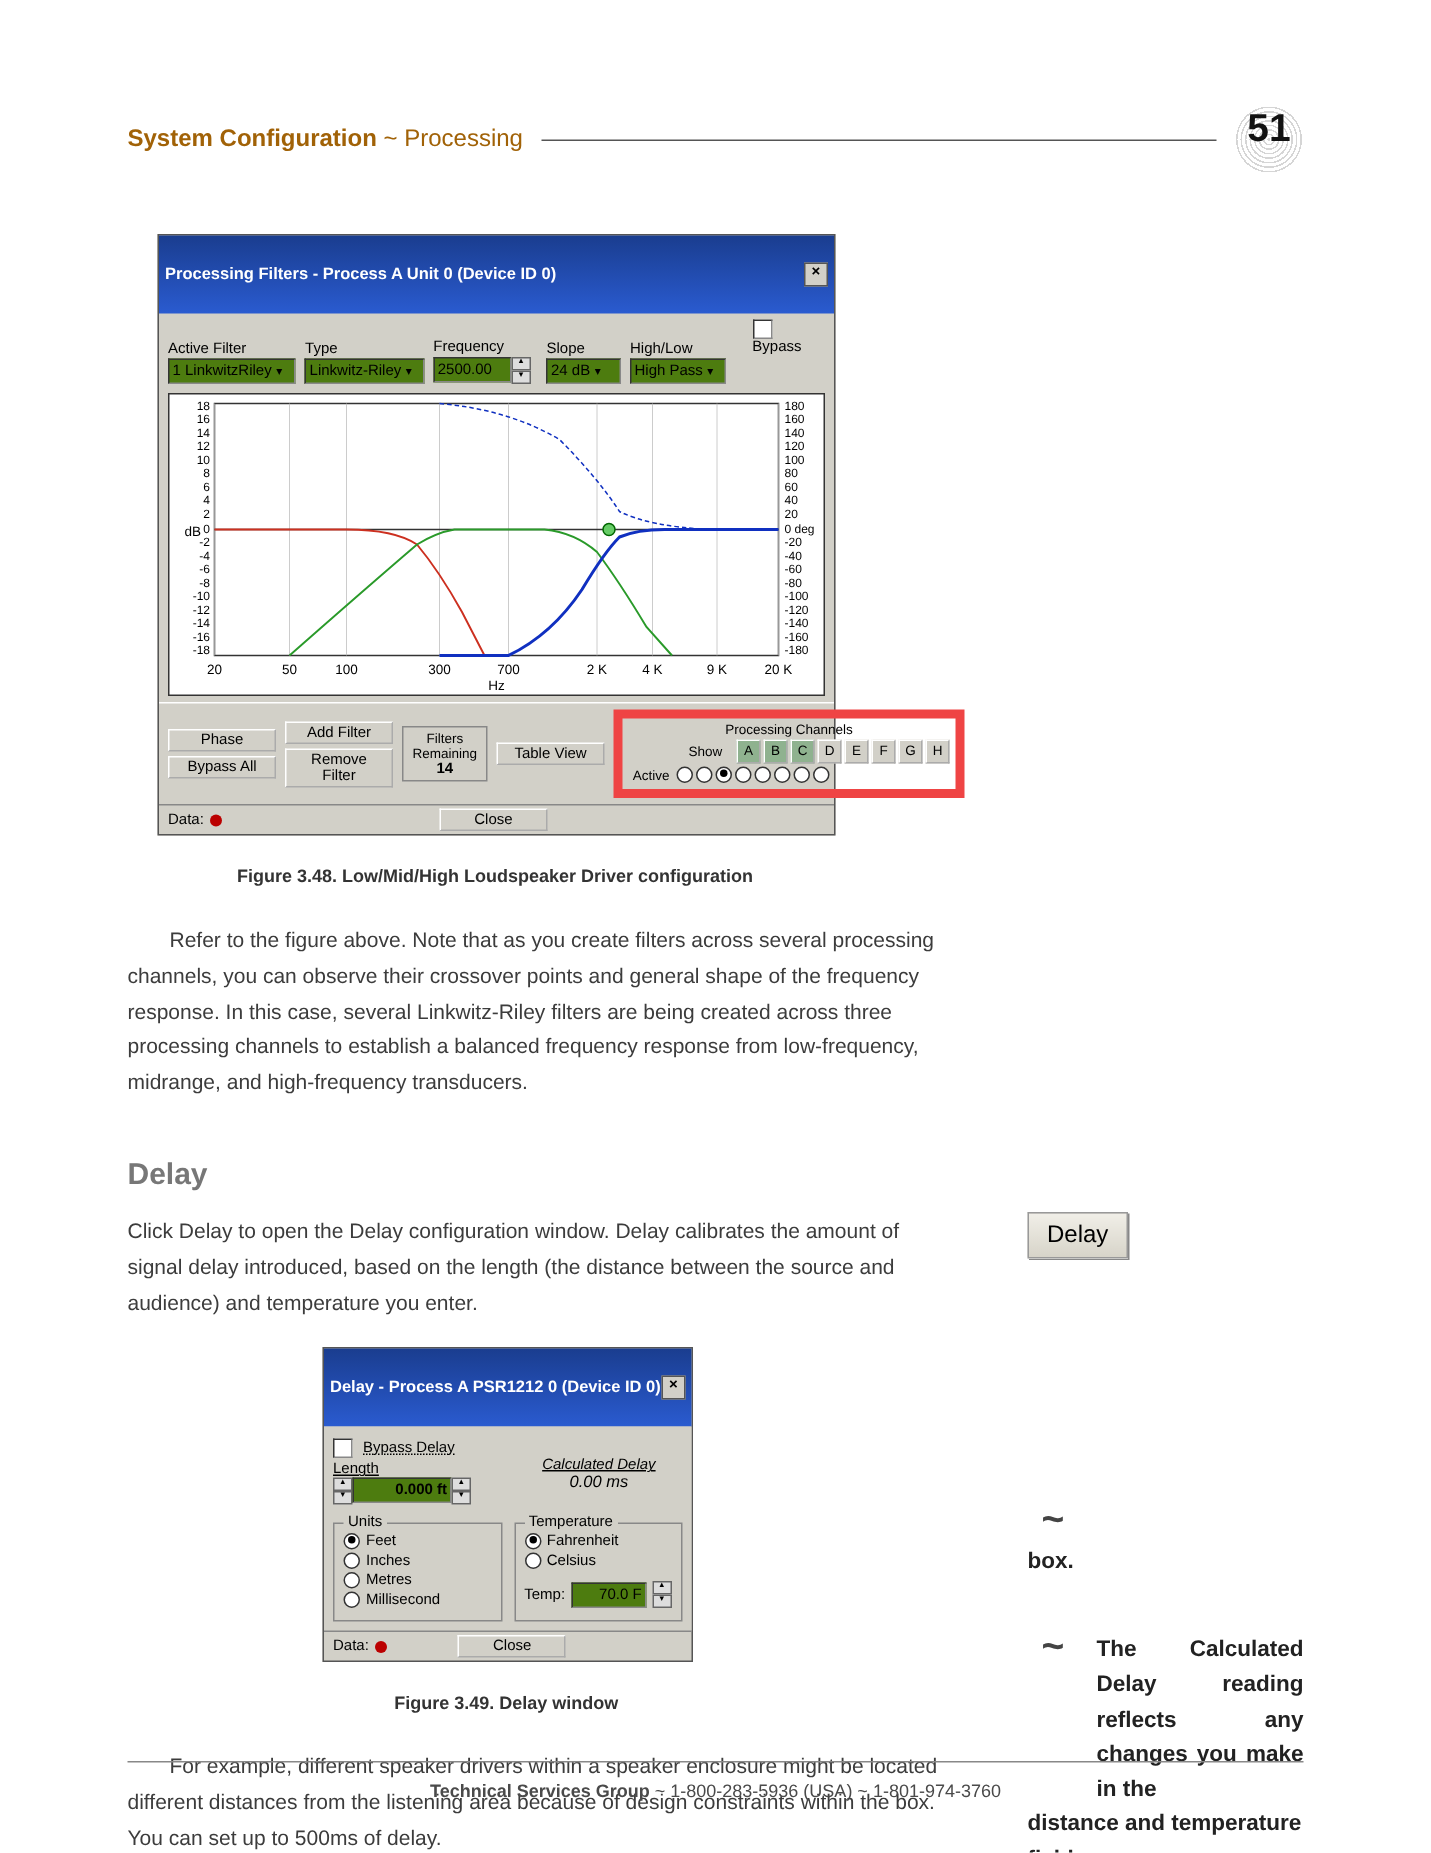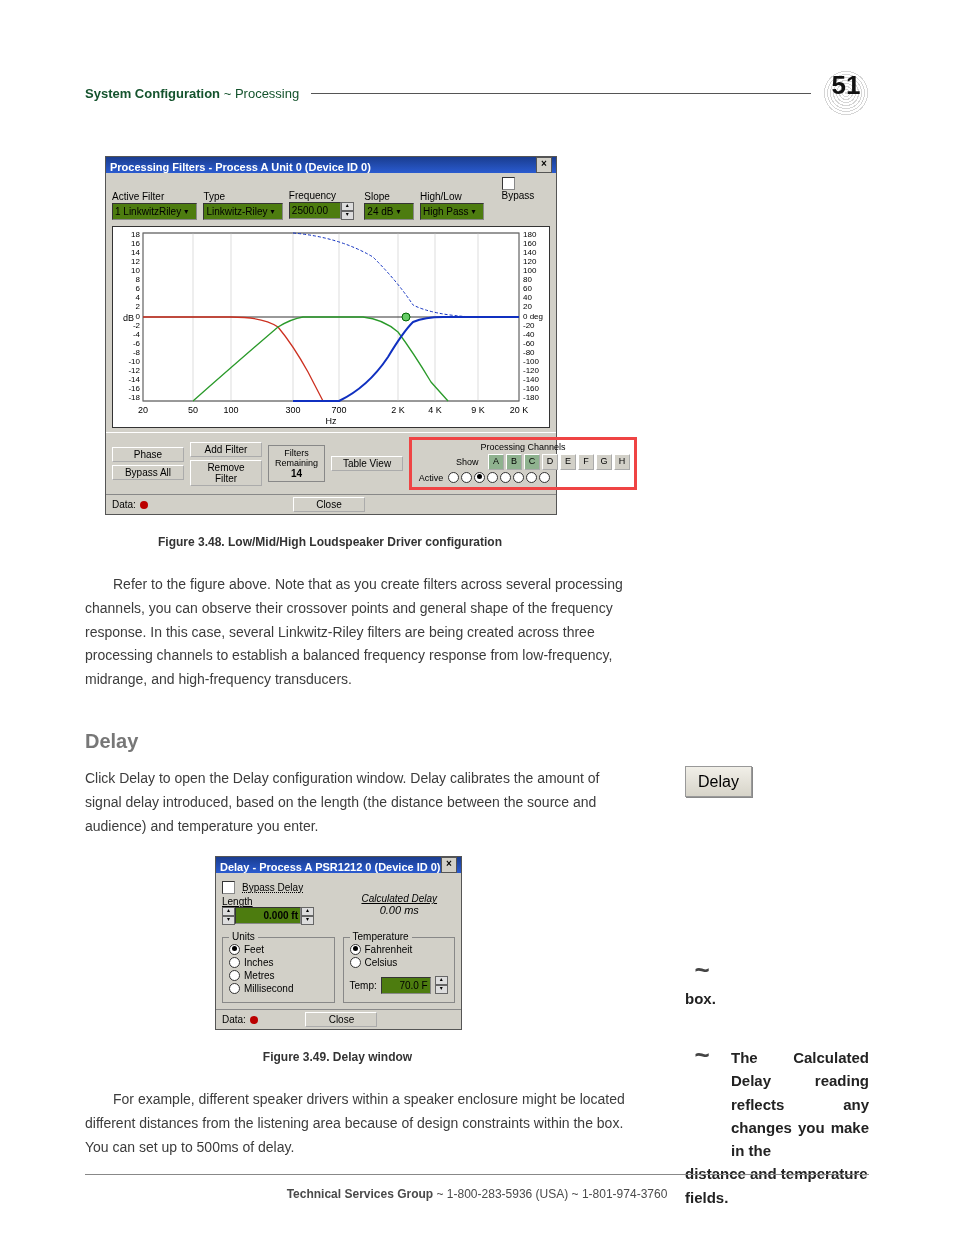--- a/index.html
+++ b/index.html
@@ -14,23 +14,23 @@
 .page {
   padding: 70px 85px 40px 85px;
   position: relative;
 }
 .header-row {
   display: flex;
   align-items: center;
   gap: 12px;
 }
 .header-title {
-  font-size: 13px;
+  font-size: 16px;
   font-weight: 400;
-  color: #14532d;
+  color: #a16207;
   white-space: nowrap;
 }
 .header-title .bold { font-weight: 700; }
 .header-rule {
   flex: 1;
   border-top: 1px solid #555;
   height: 0;
 }
 .pagenum {
   width: 46px; height: 46px;
@@ -51,22 +51,22 @@
   width: 450px;
   background: #d2d0c8;
   border: 1px solid #555;
   font-family: "MS Sans Serif","Tahoma",Arial,sans-serif;
   font-size: 11px;
   color:#000;
 }
 .titlebar {
   background: linear-gradient(#1a3d8f,#2a5bd0);
   color:#fff;
-  padding: 0 4px;
-  display:flex; align-items:flex-end; justify-content:space-between;
+  padding: 18px 4px;
+  display:flex; align-items:center; justify-content:space-between;
   font-weight:700; font-size:11px;
 }
 .closex{
   width:14px;height:14px;background:#d2d0c8;border:1px solid #555;
   font-family:Arial;font-size:10px;font-weight:700;text-align:center;line-height:12px;color:#000;
 }
 .ctrlrow{
   display:flex; gap:6px; padding:4px 6px 2px 6px; align-items:flex-end;
 }
 .ctrlcol{display:flex;flex-direction:column;gap:1px;}
@@ -88,21 +88,21 @@
 .btnrow{
   padding:4px 6px; display:flex; gap:6px; align-items:center;
   border-top:1px solid #fff;
 }
 .wbtn{
   border:1px outset #fff; background:#d2d0c8; padding:1px 6px; font-size:10px; min-width:58px;text-align:center;
 }
 .filtremain{
   border:1px solid #888; padding:2px 6px; text-align:center; font-size:10px; background:#d2d0c8;
 }
-.pcgroup{border:3px solid #ef4444;padding:2px 4px 4px 4px;font-size:9px;}
+.pcgroup{border:6px solid #ef4444;padding:2px 4px 4px 4px;font-size:9px;}
 .pcgroup .row{display:flex;gap:2px;align-items:center;}
 .chbtn{border:1px outset #fff;background:#d2d0c8;width:14px;height:14px;font-size:9px;text-align:center;line-height:12px;}
 .chbtn.sel{background:#8fb28f;}
 .rad{width:9px;height:9px;border:1px solid #333;border-radius:50%;display:inline-block;background:#fff;}
 .rad.on::after{content:"";display:block;width:5px;height:5px;background:#000;border-radius:50%;margin:1px auto 0;}
 .dataline{border-top:1px solid #888;padding:2px 6px;display:flex;align-items:center;gap:4px;font-size:10px;}
 .dot{width:8px;height:8px;border-radius:50%;background:#b00;display:inline-block;}
 .figcap{font-size:12px;font-weight:700;text-align:center;margin-top:20px;color:#333;}
 .body-p{font-size:14px;line-height:1.7;color:#3c3c3c;margin:24px 0 0 0;max-width:540px;}
 .body-p.indent{text-indent:28px;}

